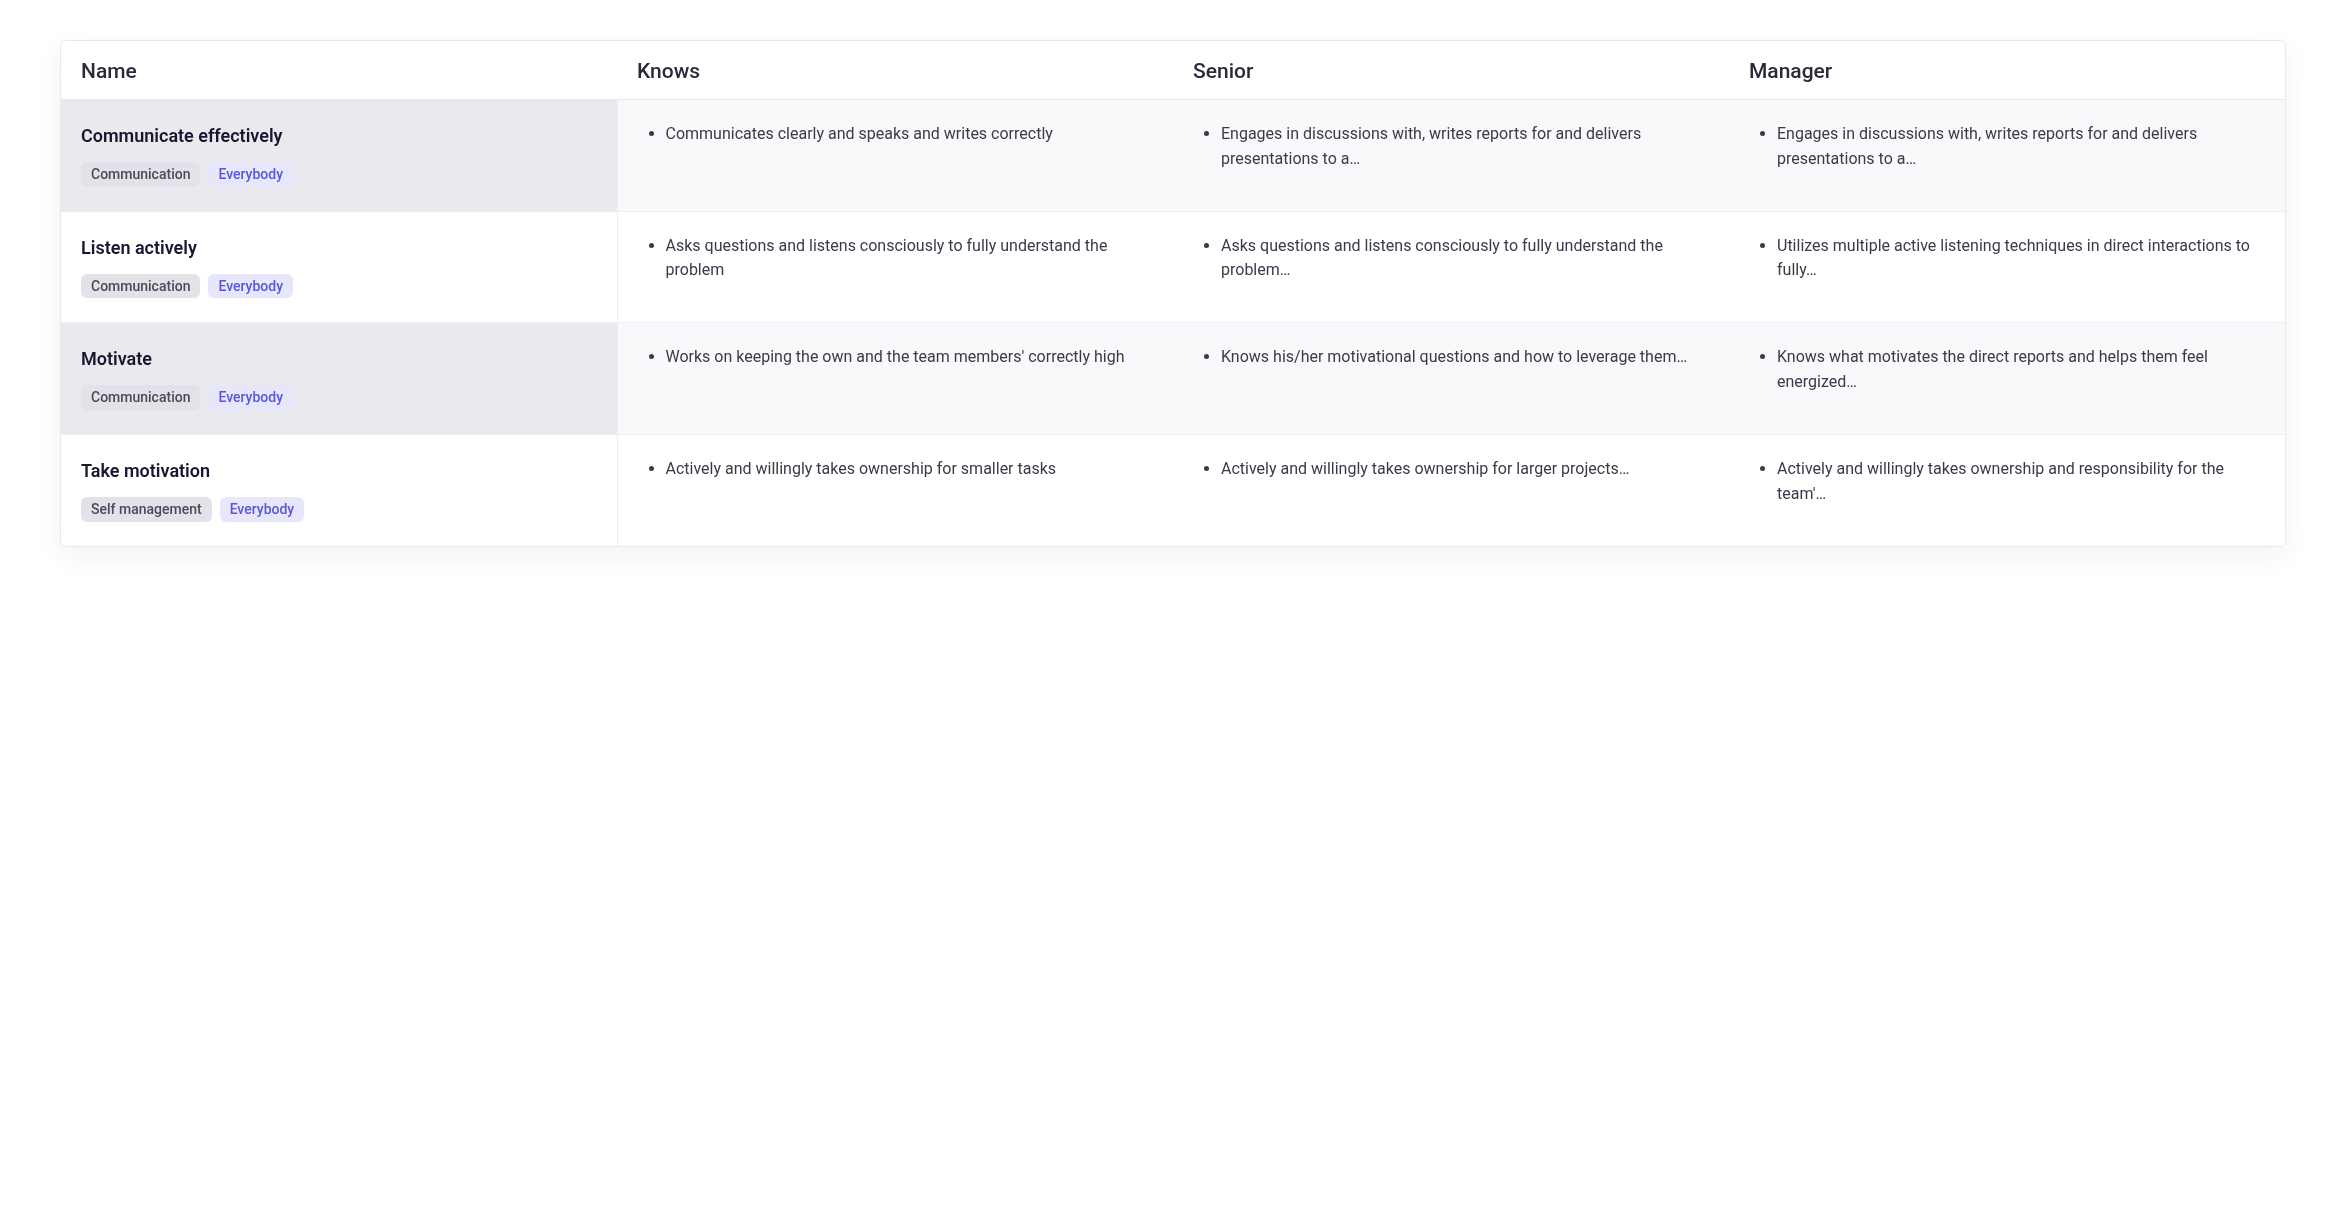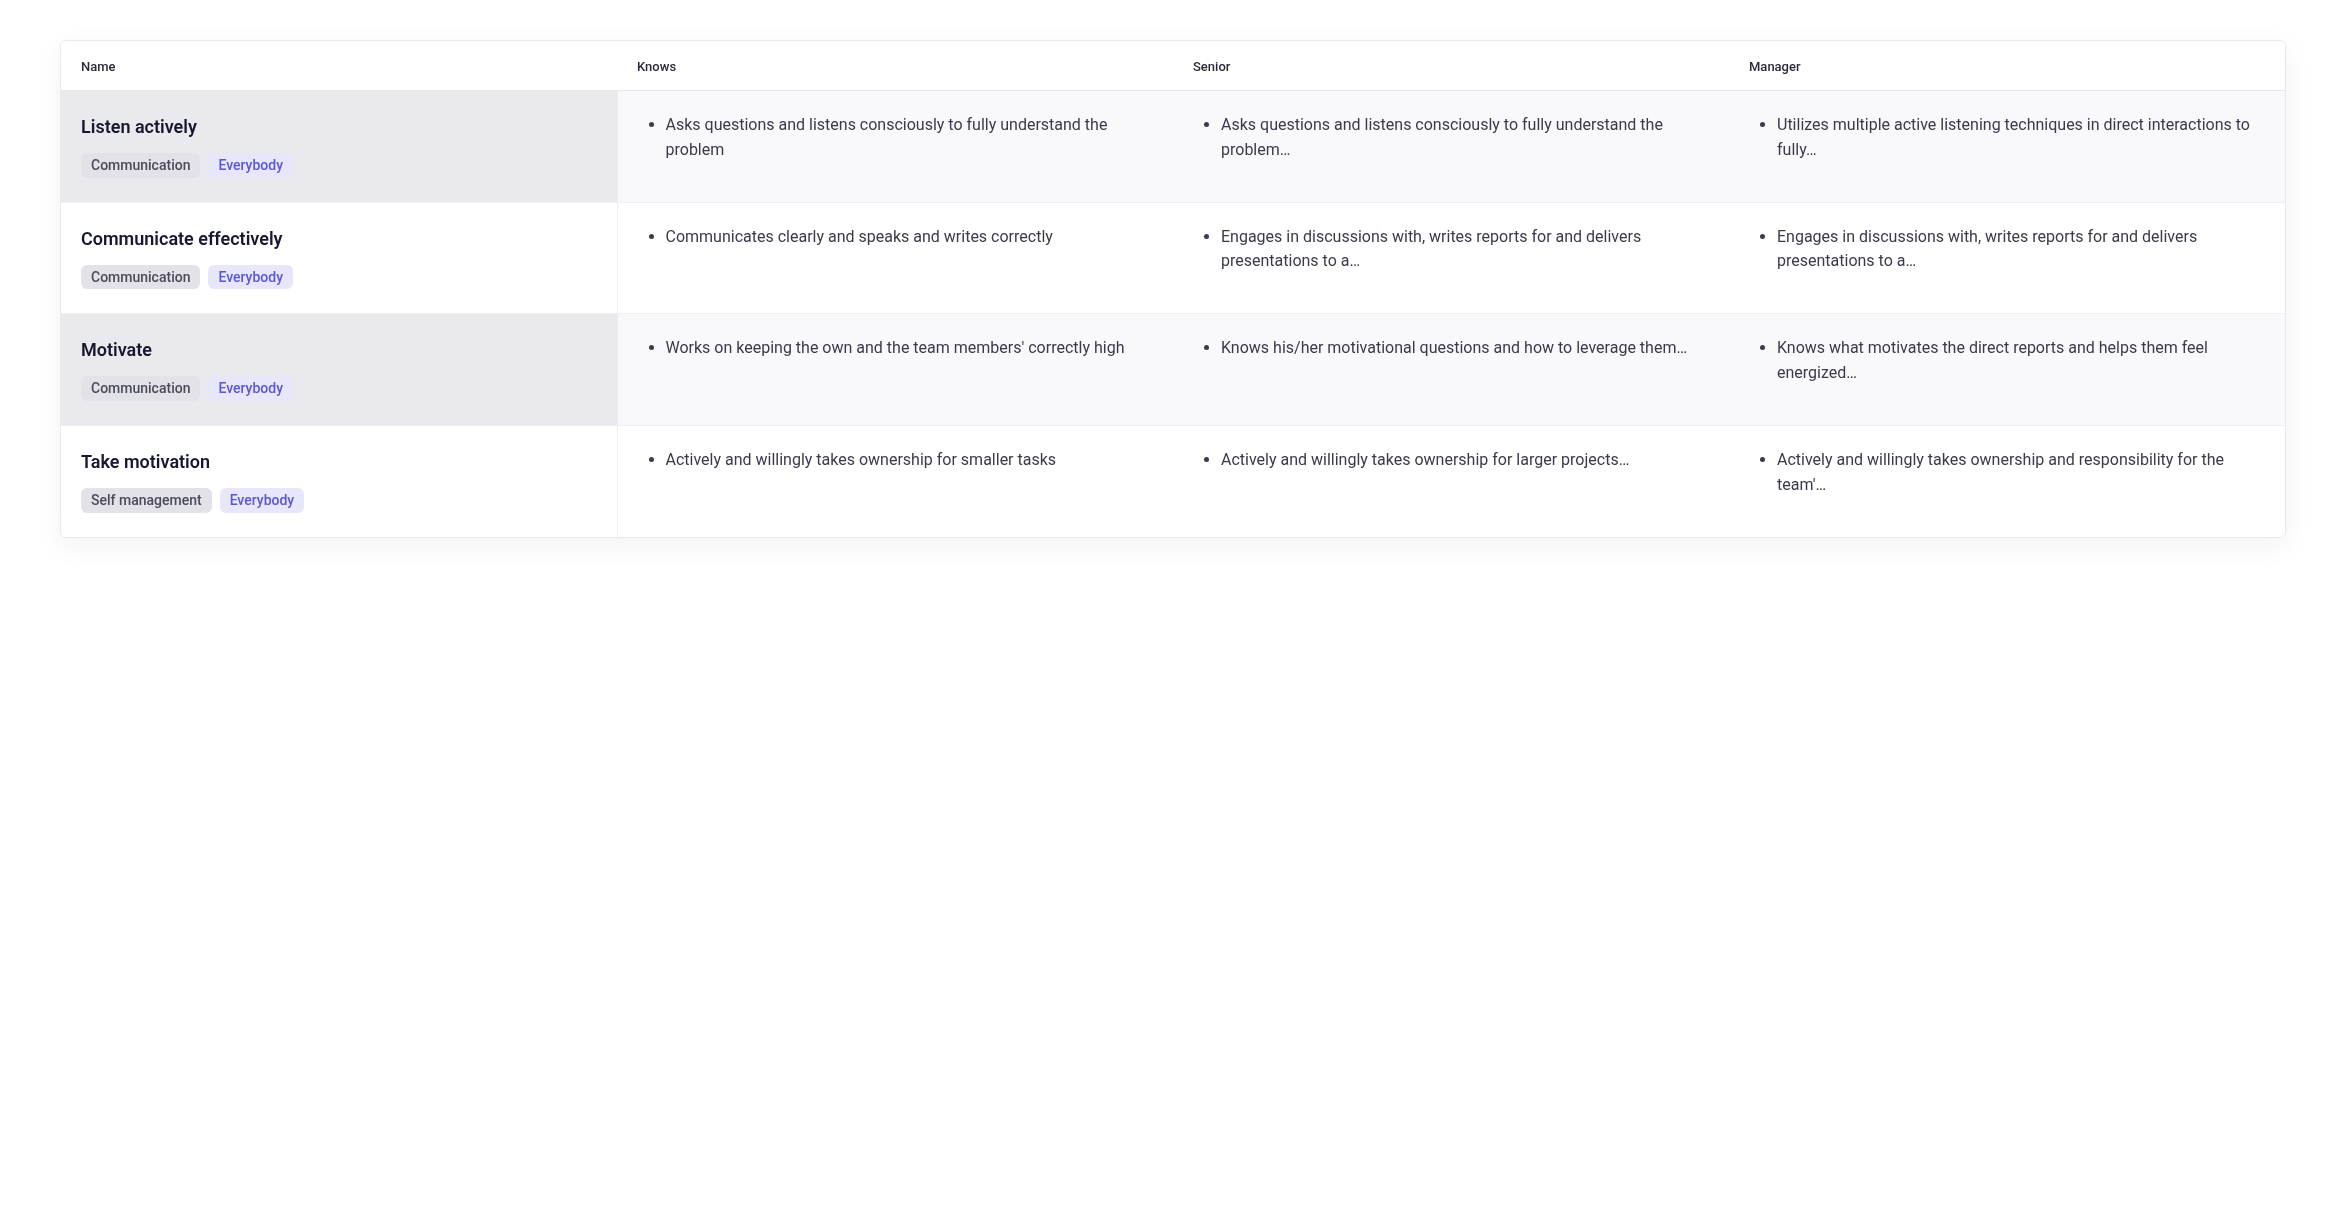--- a/index.html
+++ b/index.html
@@ -17,21 +17,21 @@
     overflow: hidden;
   }
   table {
     width: 100%;
     border-collapse: collapse;
     table-layout: fixed;
   }
   thead th {
     text-align: left;
     font-weight: 500;
-    font-size: 13px;
+    font-size: 21px;
     color: #2a2a3a;
     padding: 18px 20px 16px 20px;
     border-bottom: 1px solid #e6e6ee;
     background: #ffffff;
   }
   thead th.col-name { width: 25%; }
   thead th.col-level { width: 25%; }
   tbody tr { border-top: 1px solid #eeeef4; }
   tbody tr:nth-child(odd) td.name-cell { background: #eaeaee; }
   tbody tr:nth-child(odd) td.level-cell { background: #f9f9fb; }
@@ -79,64 +79,64 @@
         <th class="col-name">Name</th>
         <th class="col-level">Knows</th>
         <th class="col-level">Senior</th>
         <th class="col-level">Manager</th>
       </tr>
     </thead>
     <tbody>
 
       <tr>
         <td class="name-cell">
+          <div class="skill-title">Communicate effectively</div>
+          <div class="tags">
+            <span class="tag tag-gray">Communication</span>
+            <span class="tag tag-purple">Everybody</span>
+          </div>
+        </td>
+        <td class="level-cell">
+          <ul class="bullets">
+            <li>Communicates clearly and speaks and writes correctly</li>
+          </ul>
+        </td>
+        <td class="level-cell">
+          <ul class="bullets">
+            <li>Engages in discussions with, writes reports for and delivers presentations to a…</li>
+          </ul>
+        </td>
+        <td class="level-cell">
+          <ul class="bullets">
+            <li>Engages in discussions with, writes reports for and delivers presentations to a…</li>
+          </ul>
+        </td>
+      </tr>
+
+      <tr>
+        <td class="name-cell">
           <div class="skill-title">Listen actively</div>
           <div class="tags">
             <span class="tag tag-gray">Communication</span>
             <span class="tag tag-purple">Everybody</span>
           </div>
         </td>
         <td class="level-cell">
           <ul class="bullets">
             <li>Asks questions and listens consciously to fully understand the problem</li>
           </ul>
         </td>
         <td class="level-cell">
           <ul class="bullets">
             <li>Asks questions and listens consciously to fully understand the problem…</li>
           </ul>
         </td>
         <td class="level-cell">
           <ul class="bullets">
             <li>Utilizes multiple active listening techniques in direct interactions to fully…</li>
-          </ul>
-        </td>
-      </tr>
-
-      <tr>
-        <td class="name-cell">
-          <div class="skill-title">Communicate effectively</div>
-          <div class="tags">
-            <span class="tag tag-gray">Communication</span>
-            <span class="tag tag-purple">Everybody</span>
-          </div>
-        </td>
-        <td class="level-cell">
-          <ul class="bullets">
-            <li>Communicates clearly and speaks and writes correctly</li>
-          </ul>
-        </td>
-        <td class="level-cell">
-          <ul class="bullets">
-            <li>Engages in discussions with, writes reports for and delivers presentations to a…</li>
-          </ul>
-        </td>
-        <td class="level-cell">
-          <ul class="bullets">
-            <li>Engages in discussions with, writes reports for and delivers presentations to a…</li>
           </ul>
         </td>
       </tr>
 
       <tr>
         <td class="name-cell">
           <div class="skill-title">Motivate</div>
           <div class="tags">
             <span class="tag tag-gray">Communication</span>
             <span class="tag tag-purple">Everybody</span>

